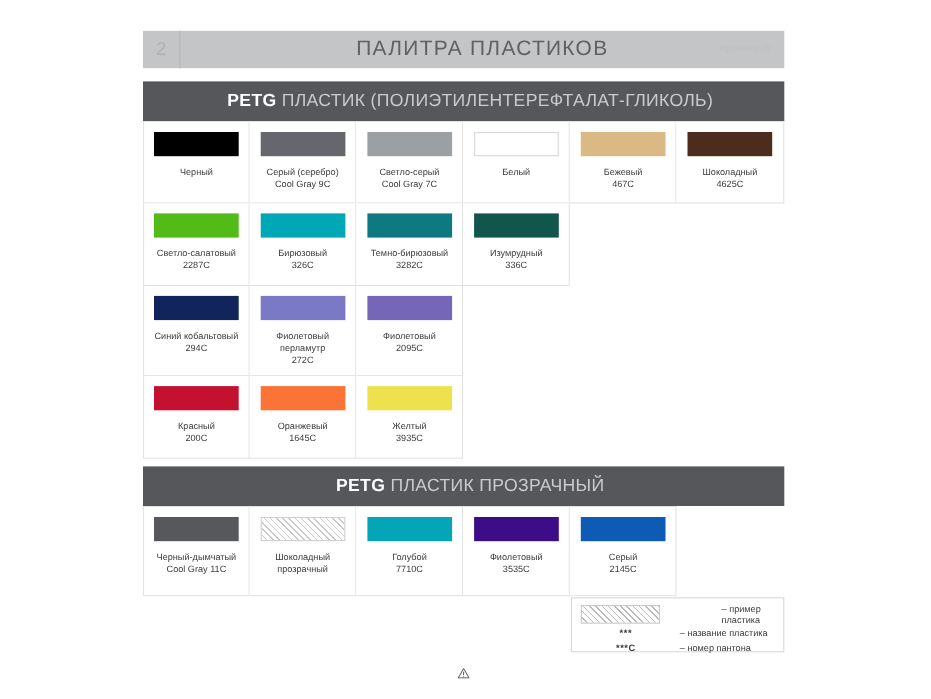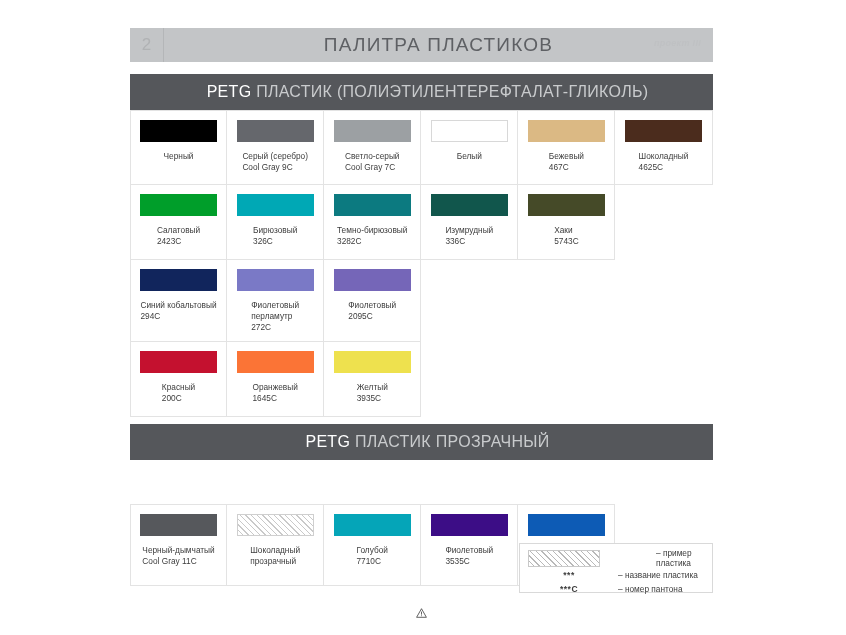--- a/index.html
+++ b/index.html
@@ -75,21 +75,21 @@
     box-sizing: border-box;
   }
   .section-head .sh-text {
     font-size: 16px;
     color: #c9cbcd;
     letter-spacing: .3px;
     white-space: nowrap;
   }
   .section-head .sh-text b {
     color: #ffffff;
-    font-weight: normal;
+    font-weight: bold;
     padding-left: 12px;
   }
 
   
   .grid {
     position: absolute;
     left: 130px;
     width: 583px;
     box-sizing: border-box;
   }
@@ -132,21 +132,21 @@
     background-image: repeating-linear-gradient(
       45deg,
       #ffffff 0px, #ffffff 3px,
       #c9c9c9 3px, #c9c9c9 4px
     );
   }
   .cell-label {
     margin-top: 9px;
     font-size: 8.3px;
     line-height: 11px;
-    text-align: left;
+    text-align: center;
     color: #3c3c3c;
     white-space: pre-line;
   }
 
   
   .legend {
     position: absolute;
     left: 519px;
     top: 543px;
     width: 194px;
@@ -255,43 +255,38 @@
 467C</div>
         </div>
         <div class="cell">
           <div class="swatch" style="background: rgb(75, 44, 29);"></div>
           <div class="cell-label">Шоколадный
 4625C</div>
         </div>
       </div>
       <div class="grid-row">
         <div class="cell">
-          <div class="swatch" style="background: rgb(0, 158, 42);"></div>
-          <div class="cell-label">Салатовый
-2423C</div>
+          <div class="swatch" style="background: rgb(82, 187, 23);"></div>
+          <div class="cell-label">Светло-салатовый
+2287C</div>
         </div>
         <div class="cell">
           <div class="swatch" style="background: rgb(0, 168, 181);"></div>
           <div class="cell-label">Бирюзовый
 326C</div>
         </div>
         <div class="cell">
           <div class="swatch" style="background: rgb(12, 122, 128);"></div>
           <div class="cell-label">Темно-бирюзовый
 3282C</div>
         </div>
         <div class="cell">
           <div class="swatch" style="background: rgb(17, 86, 76);"></div>
           <div class="cell-label">Изумрудный
 336C</div>
-        </div>
-        <div class="cell">
-          <div class="swatch" style="background: rgb(69, 74, 40);"></div>
-          <div class="cell-label">Хаки
-5743C</div>
         </div>
       </div>
       <div class="grid-row tall">
         <div class="cell">
           <div class="swatch" style="background: rgb(17, 37, 92);"></div>
           <div class="cell-label">Синий кобальтовый
 294C</div>
         </div>
         <div class="cell">
           <div class="swatch" style="background: rgb(122, 121, 198);"></div>
@@ -326,21 +321,21 @@
         <div class="cell blank"></div>
         <div class="cell blank"></div>
         <div class="cell blank"></div>
       </div>
     </div>
 
   <div class="section-head" id="sec1-head" style="top:424px;">
     <div class="sh-text"><b>PETG</b><span> ПЛАСТИК ПРОЗРАЧНЫЙ</span></div>
   </div>
 
-  <div class="grid" id="sec1-grid" style="top:460px;margin-top:44px;">
+  <div class="grid" id="sec1-grid" style="top:460px;">
       <div class="grid-row tall">
         <div class="cell">
           <div class="swatch" style="background: rgb(86, 88, 92);"></div>
           <div class="cell-label">Черный-дымчатый
 Cool Gray 11C</div>
         </div>
         <div class="cell">
           <div class="swatch hatch"></div>
           <div class="cell-label">Шоколадный
 прозрачный</div>

